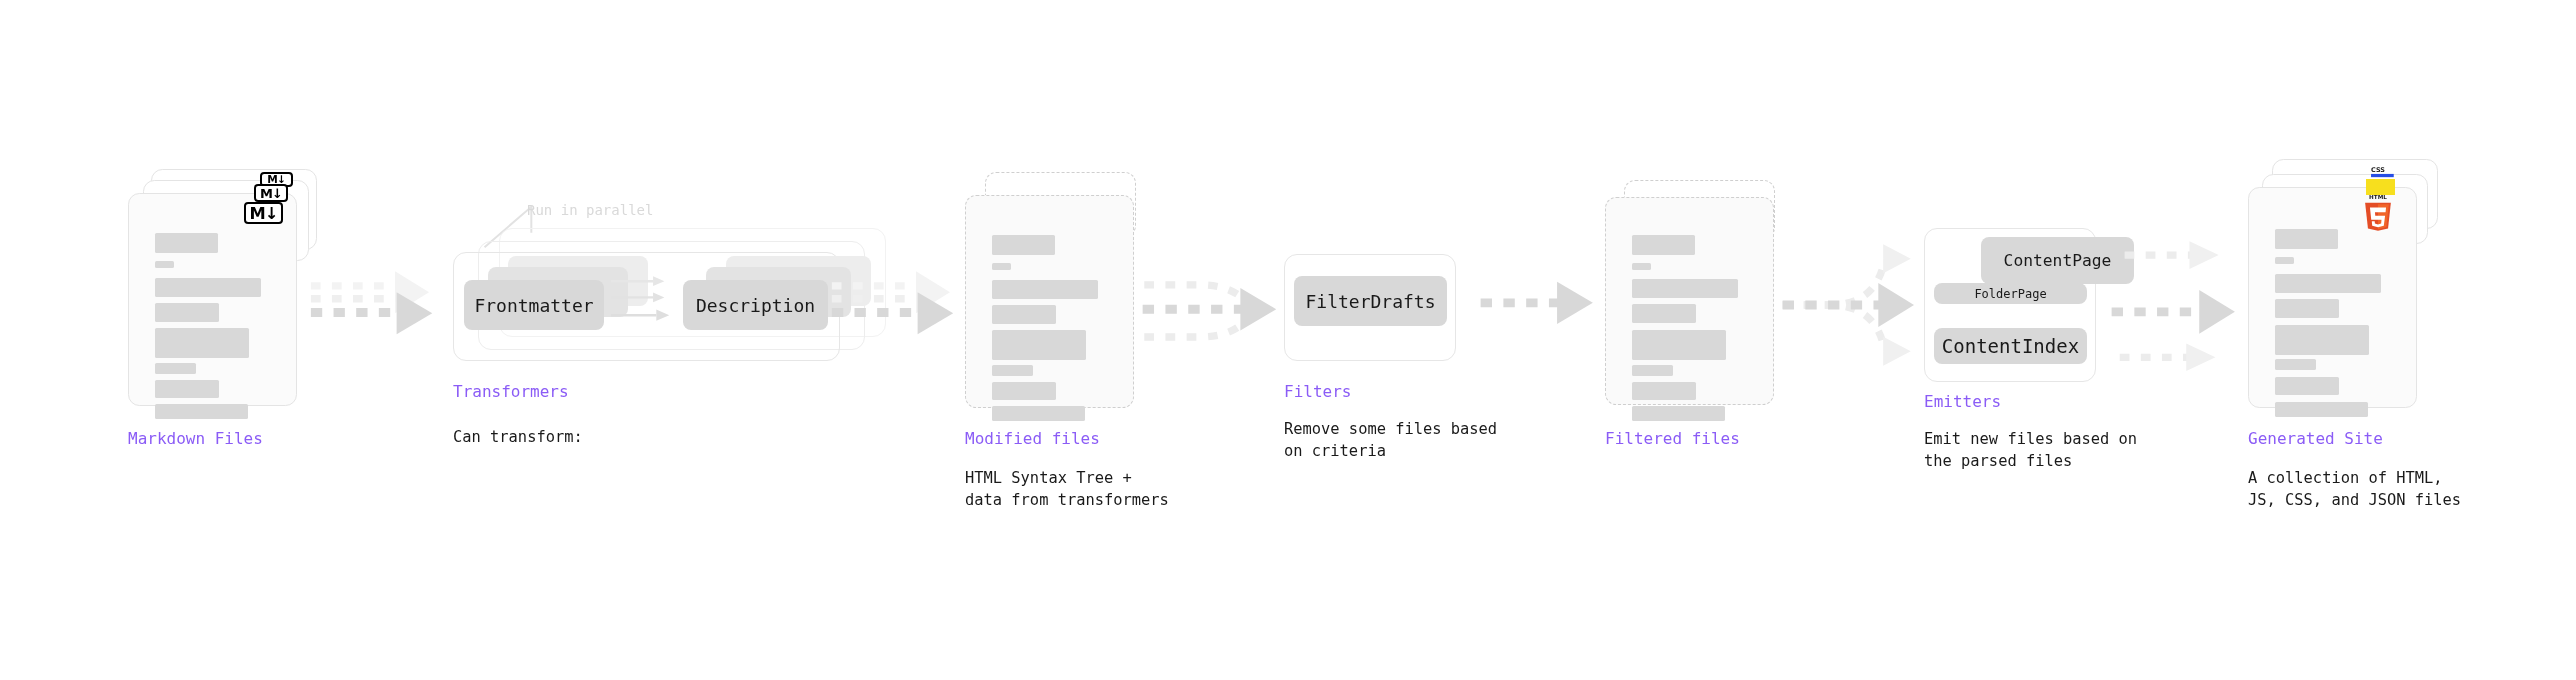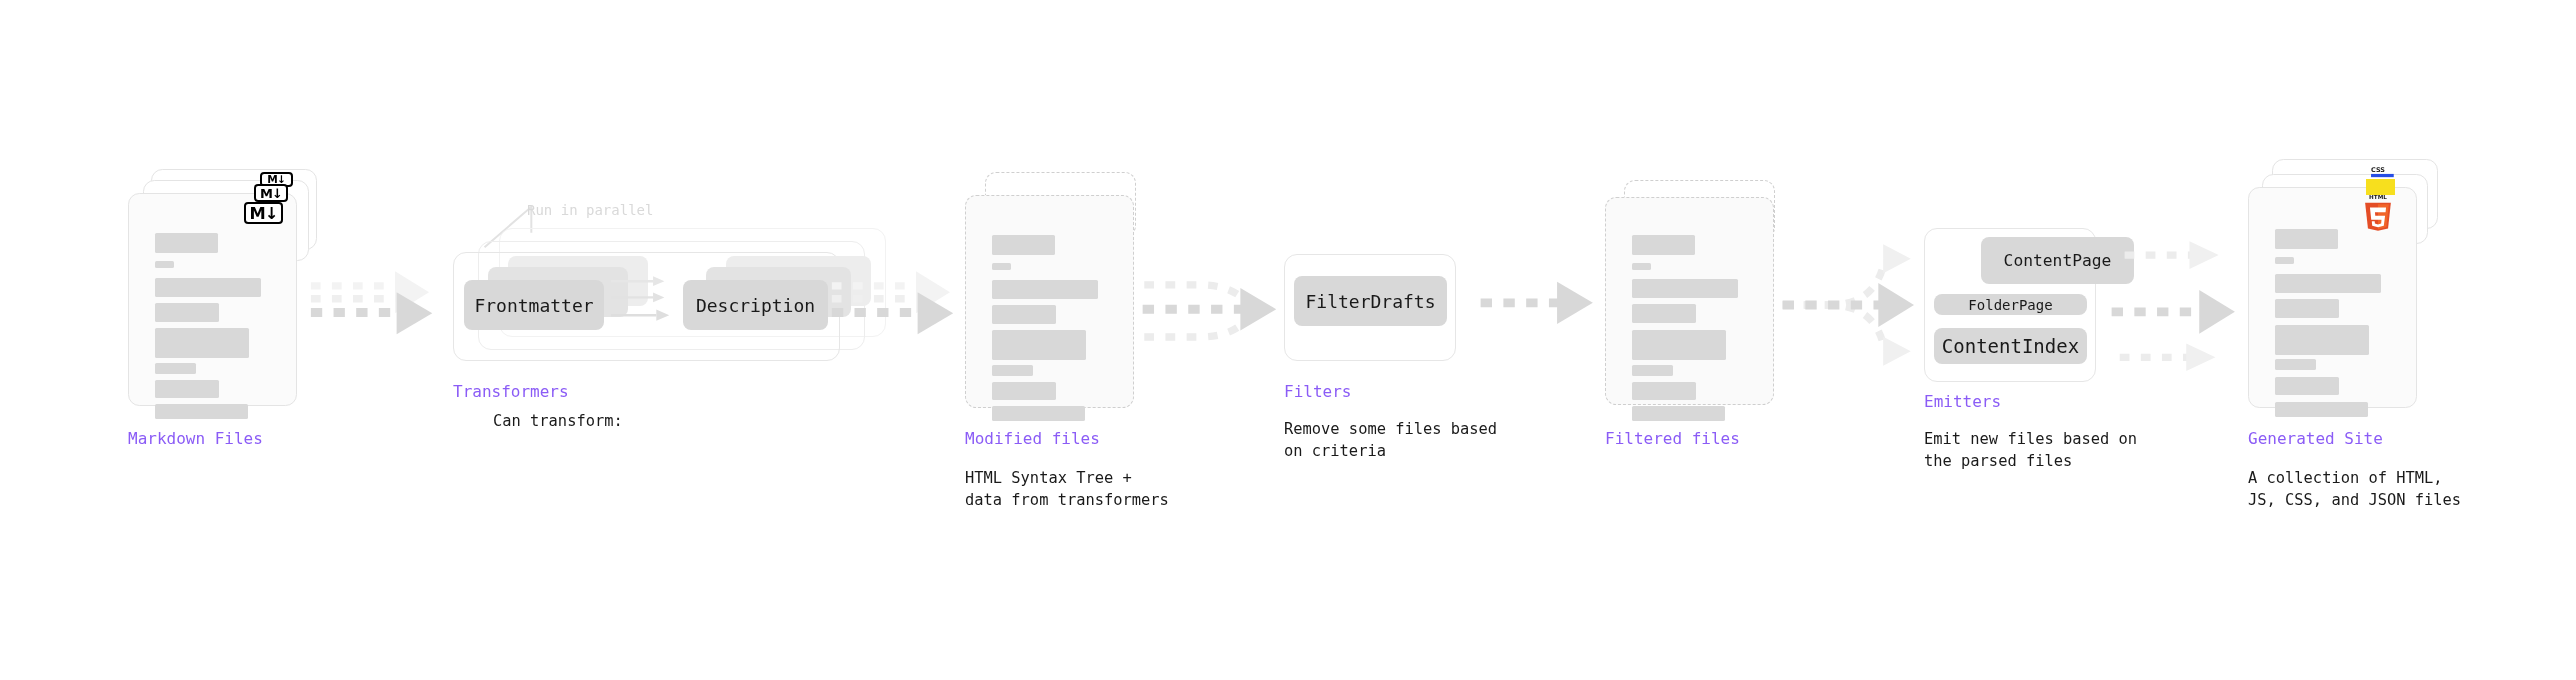--- a/index.html
+++ b/index.html
@@ -143,21 +143,21 @@
       <line x1="0" y1="52" x2="56" y2="52" stroke="#dedede" stroke-width="3"></line>
       <polygon points="56,45 72,52 56,59" fill="#dedede"></polygon>
     </svg>
 
     <div class="pill l1" style="left:726px;top:256px;width:145px;height:50px;font-size:0px;"></div>
     <div class="pill l2" style="left:706px;top:267px;width:145px;height:50px;font-size:0px;"></div>
     <div class="pill" style="left:683px;top:280px;width:145px;height:50px;">Description</div>
   </div>
 
   <div class="cap-title" style="left:453px;top:382px;">Transformers</div>
-  <div class="cap-sub" style="left:453px;top:410px;margin-left:40px;">Can transform:</div>
+  <div class="cap-sub" style="left:453px;top:426px;">Can transform:</div>
 
   <svg style="left:830px;top:268px;" width="138" height="89" viewBox="0 0 170 110">
     <line x1="2" y1="22" x2="116" y2="22" stroke="#f3f3f3" stroke-width="9" stroke-dasharray="12 14"></line>
     <line x1="2" y1="38" x2="116" y2="38" stroke="#efefef" stroke-width="9" stroke-dasharray="12 14"></line>
     <line x1="2" y1="55" x2="116" y2="55" stroke="#d8d8d8" stroke-width="11" stroke-dasharray="14 14"></line>
     <polygon points="106,4 148,30 106,56" fill="#f3f3f3"></polygon>
     <polygon points="108,30 152,56 108,82" fill="#d8d8d8"></polygon>
   </svg>
 
   <div class="doc-stack">
@@ -214,21 +214,21 @@
     <path d="M2 85 L60 85 Q118 85 128 28" fill="none" stroke="#ececec" stroke-width="9" stroke-dasharray="12 14"></path>
     <path d="M2 85 L60 85 Q118 85 128 142" fill="none" stroke="#ececec" stroke-width="9" stroke-dasharray="12 14"></path>
     <line x1="2" y1="85" x2="128" y2="85" stroke="#d8d8d8" stroke-width="11" stroke-dasharray="14 14"></line>
     <polygon points="126,10 160,28 126,46" fill="#f0f0f0"></polygon>
     <polygon points="120,58 164,85 120,112" fill="#d8d8d8"></polygon>
     <polygon points="126,124 160,142 126,160" fill="#f0f0f0"></polygon>
   </svg>
 
   <div class="group-box" style="left:1924px;top:228px;width:172px;height:154px;border-color:#e6e6e6;"></div>
   <div class="pill" style="left:1934px;top:237px;width:153px;height:47px;font-size:16.3px;margin-left:47px;">ContentPage</div>
-  <div class="pill" style="left:1934px;top:294px;width:153px;height:21px;font-size:14px;">FolderPage</div>
+  <div class="pill" style="left:1934px;top:283px;width:153px;height:21px;font-size:12px;">FolderPage</div>
   <div class="pill" style="left:1934px;top:328px;width:153px;height:36px;font-size:19px;">ContentIndex</div>
   <div class="cap-title" style="left:1924px;top:392px;">Emitters</div>
   <div class="cap-sub" style="left:1924px;top:428px;">Emit new files based on
 the parsed files</div>
 
   <svg style="left:2110px;top:234px;" width="146" height="146" viewBox="0 0 180 180">
     <line x1="18" y1="26" x2="106" y2="26" stroke="#ececec" stroke-width="9" stroke-dasharray="12 14"></line>
     <polygon points="98,9 134,26 98,43" fill="#f0f0f0"></polygon>
     <line x1="2" y1="96" x2="118" y2="96" stroke="#d8d8d8" stroke-width="11" stroke-dasharray="14 14"></line>
     <polygon points="110,69 154,96 110,123" fill="#d8d8d8"></polygon>

